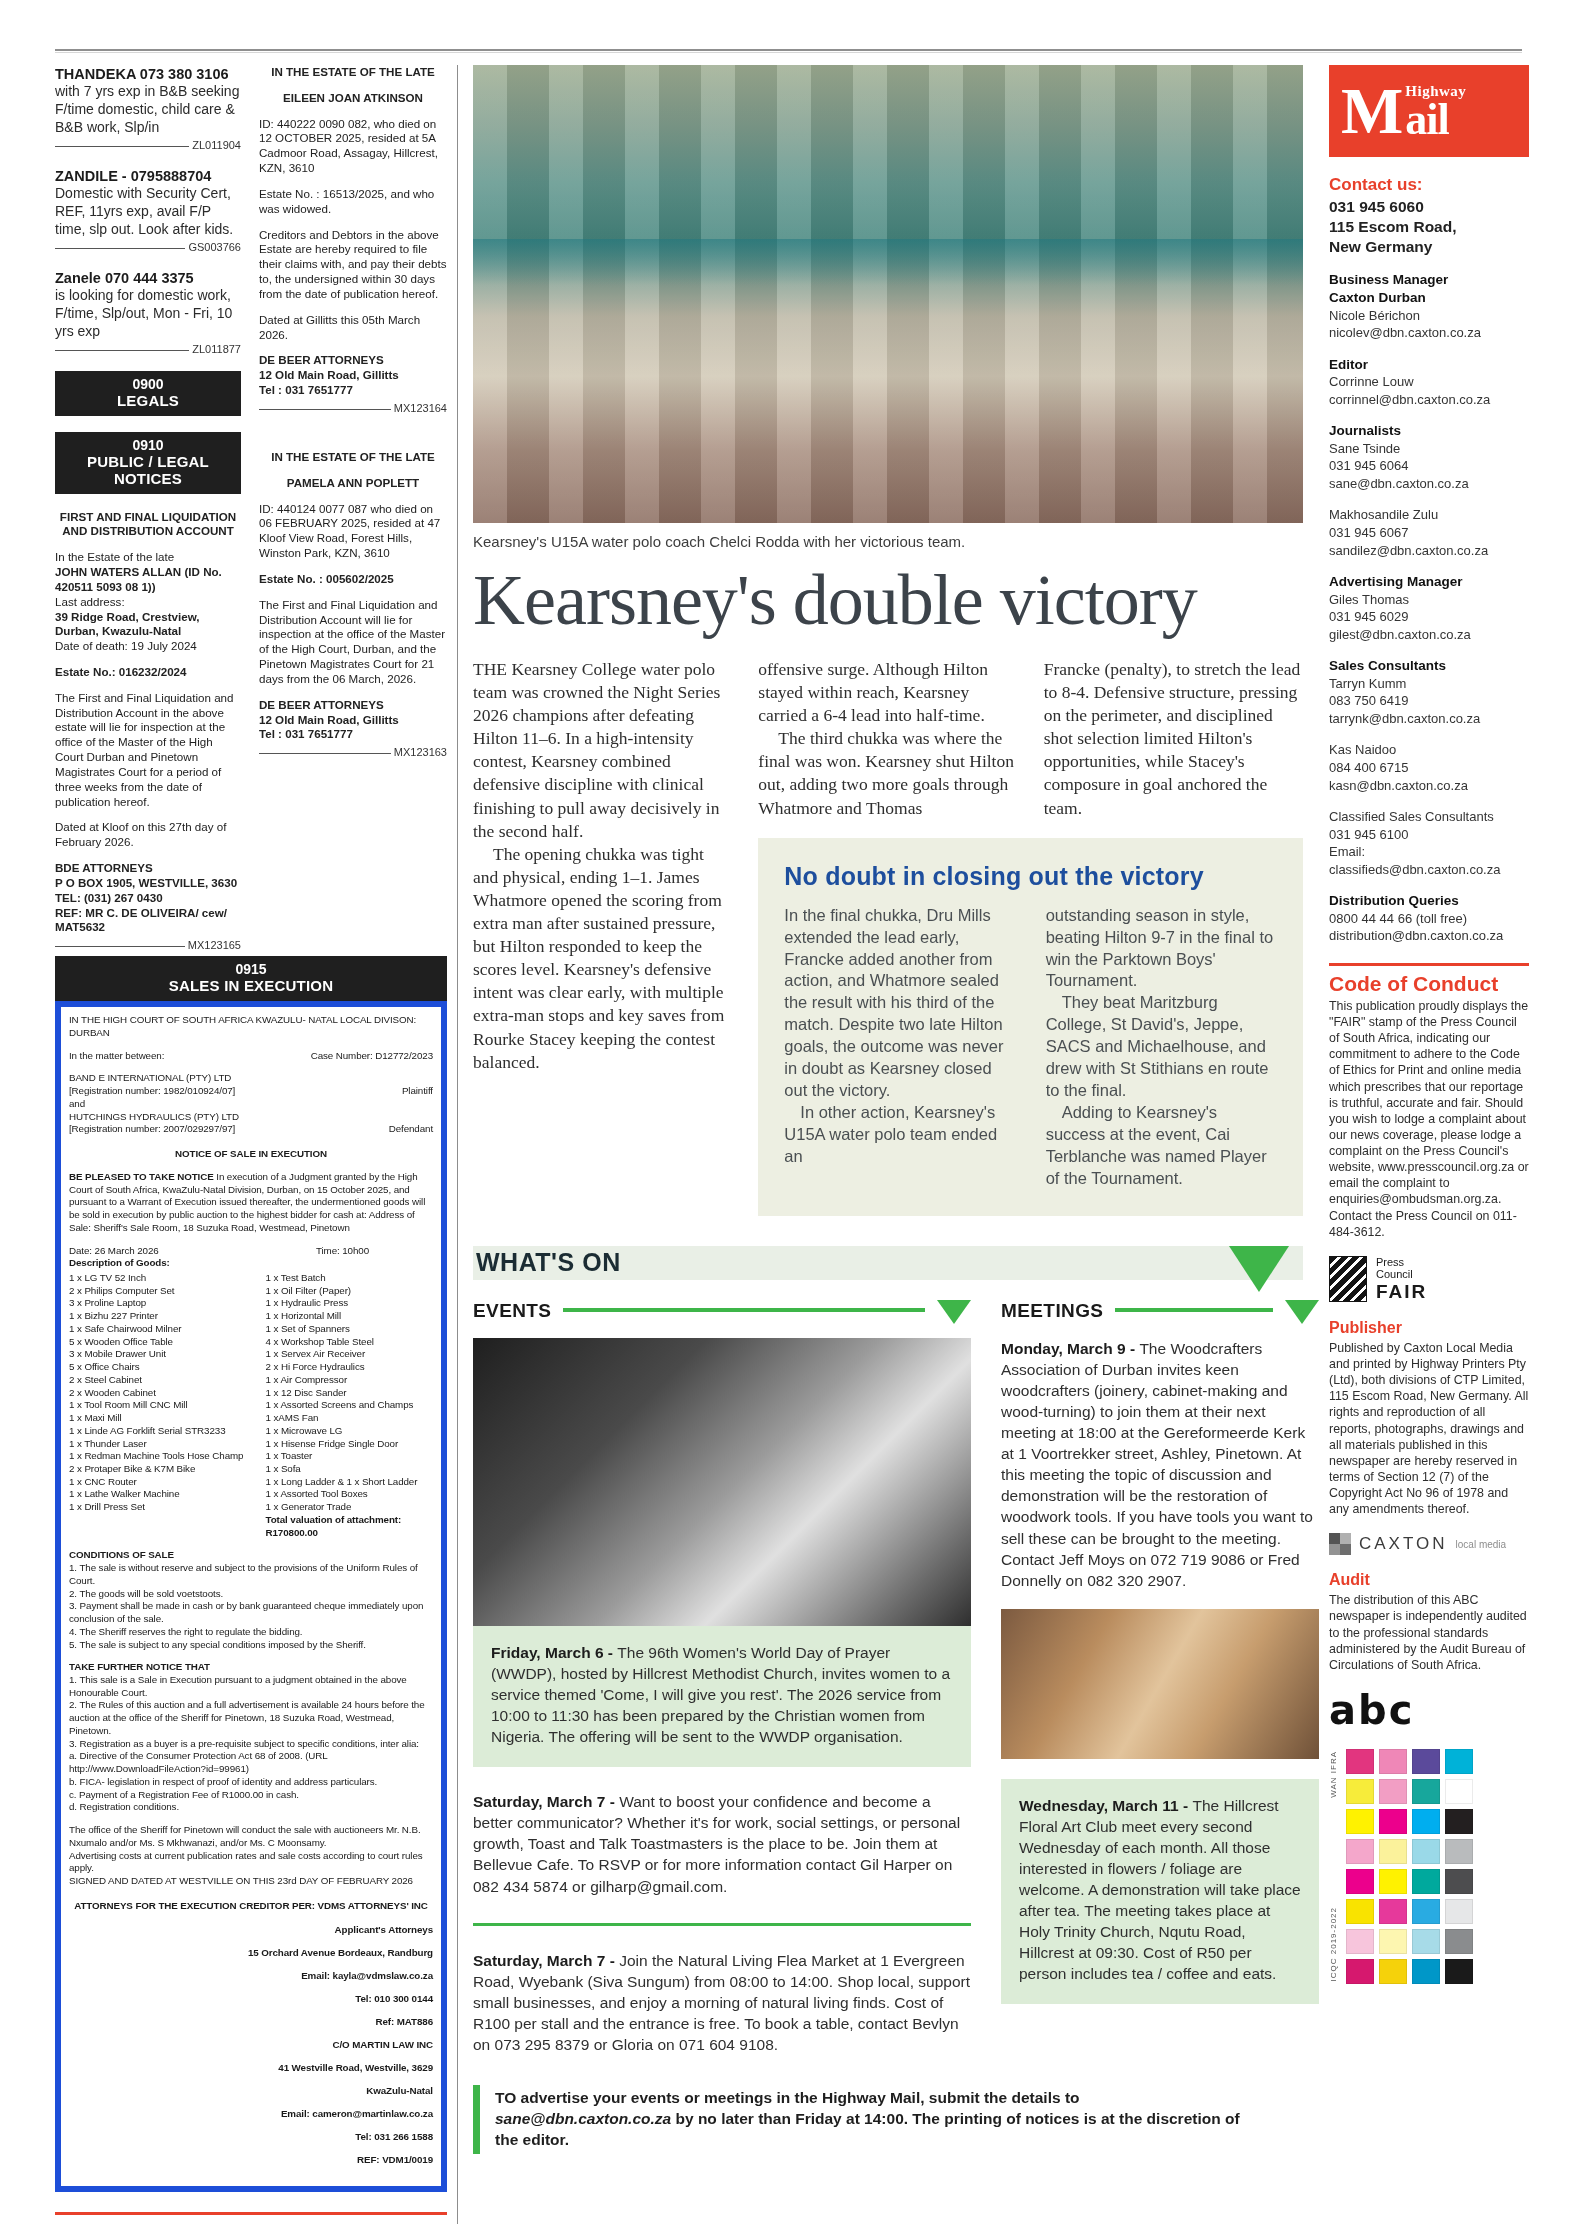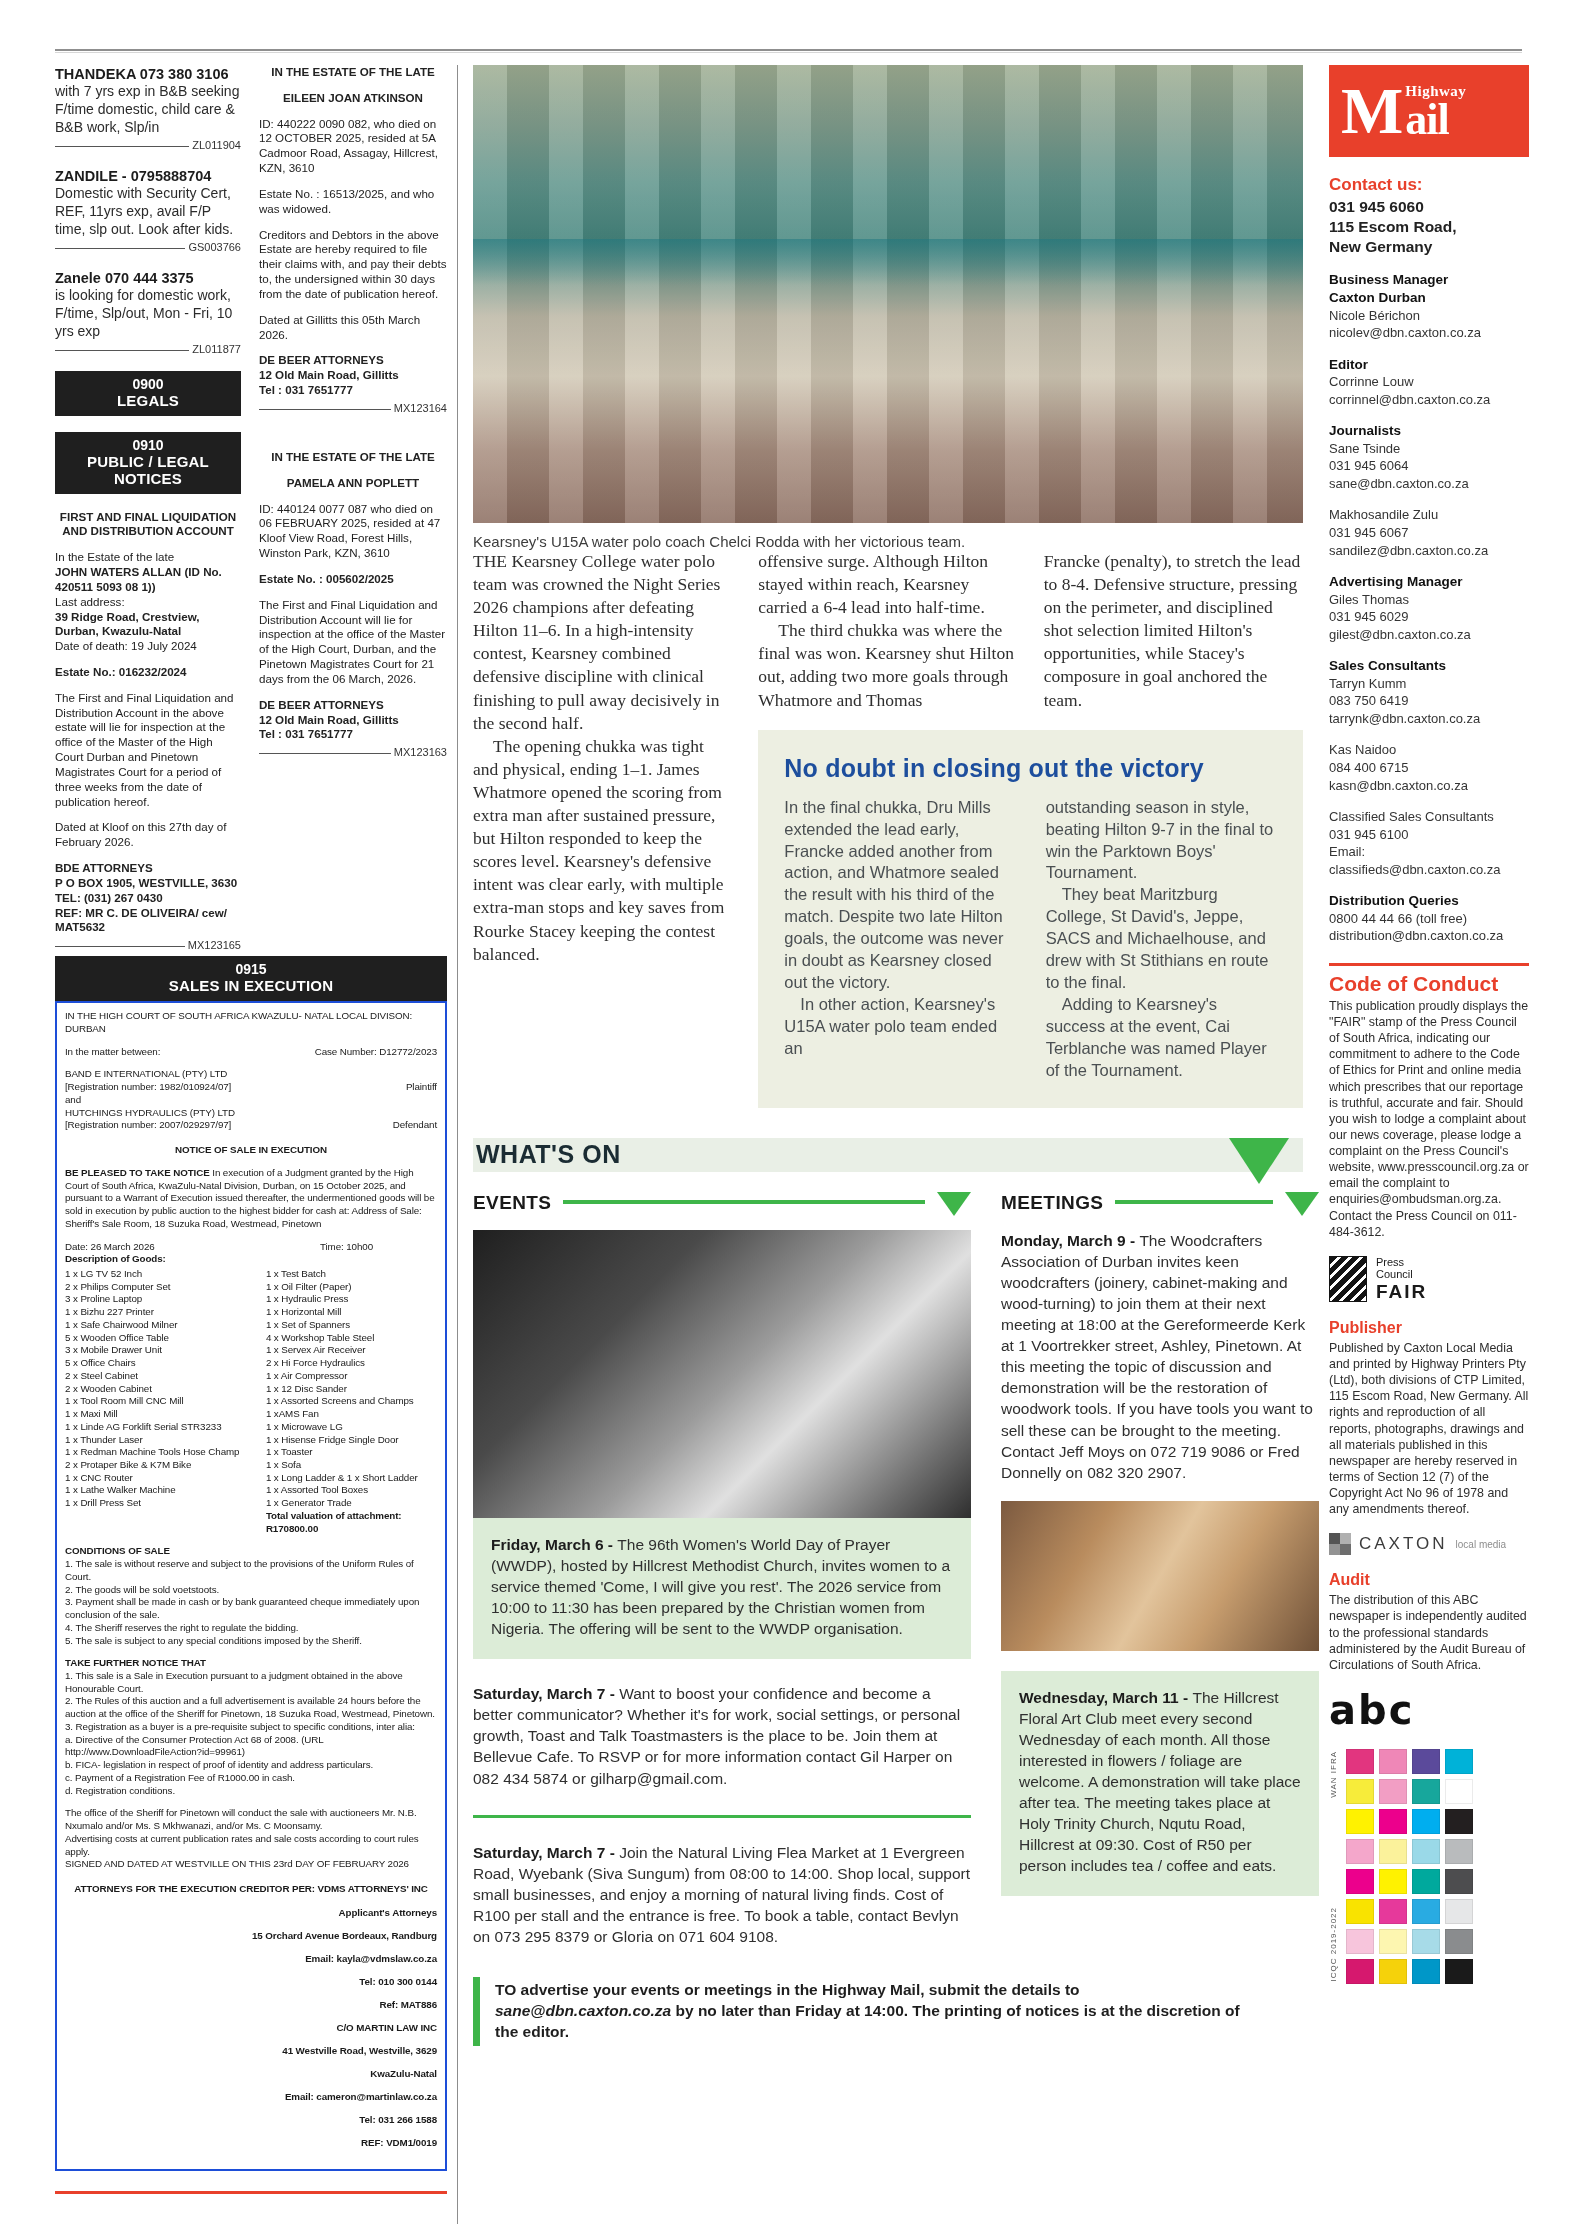--- a/index.html
+++ b/index.html
@@ -37,21 +37,21 @@
   .banner .bc { font-weight:bold; font-size:14px; display:block; }
   .banner .bl { font-weight:bold; font-size:15px; display:block; letter-spacing:.2px; }
   .np { margin:0; font-size:11.6px; line-height:1.28; color:#222; }
   .b { font-weight:bold; } .c { text-align:center; } .gap { margin-top:11px; }
   .notice { margin-bottom:4px; }
 
   
   .saleswrap { margin-top:5px; }
   .salesbanner { margin:0; }
   .salesbox {
-    border:2px solid #1d4ed8; padding:7px 8px 10px; font-size:9.8px; line-height:1.3;
+    border:6px solid #1d4ed8; padding:7px 8px 10px; font-size:9.8px; line-height:1.3;
     color:#1a1a1a; letter-spacing:-.1px;
   }
   .sx-row { display:flex; justify-content:space-between; margin-top:10px; }
   .sx-p { margin:0; }
   .sx-b { font-weight:bold; }
   .sx-center { text-align:center; font-weight:bold; margin-top:12px; }
   .goods { display:flex; margin-top:2px; }
   .g1 { width:54%; } .g2 { width:46%; }
   .goods p, .condlist p { margin:0; }
   .sx-right { text-align:right; font-weight:bold; margin-top:10px; line-height:1.35; }
@@ -358,20 +358,21 @@
 
       <div class="advert">
         
         
       </div>
     </aside>
 
     <main class="center">
       <div class="photo"></div>
       <div class="caption">Kearsney's U15A water polo coach Chelci Rodda with her victorious team.</div>
+      <h1 class="headline">Kearsney's double victory</h1>
 
       <div class="agrid">
         <div class="acol a1">
 
         <p>THE Kearsney College water polo team was crowned the Night Series 2026 champions after defeating Hilton 11–6. In a high-intensity contest, Kearsney combined defensive discipline with clinical finishing to pull away decisively in the second half.</p>
             <p>The opening chukka was tight and physical, ending 1–1. James Whatmore opened the scoring from extra man after sustained pressure, but Hilton responded to keep the scores level. Kearsney's defensive intent was clear early, with multiple extra-man stops and key saves from Rourke Stacey keeping the contest balanced.</p>
           </div>
         <div class="acol a2">
 
         <p>offensive surge. Although Hilton stayed within reach, Kearsney carried a 6-4 lead into half-time.</p>

